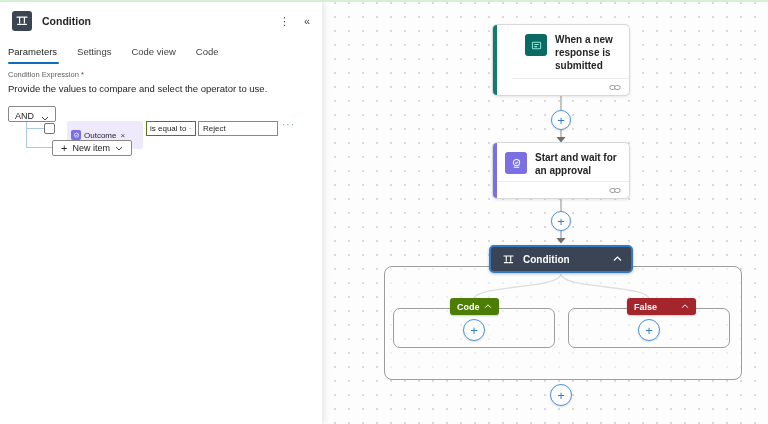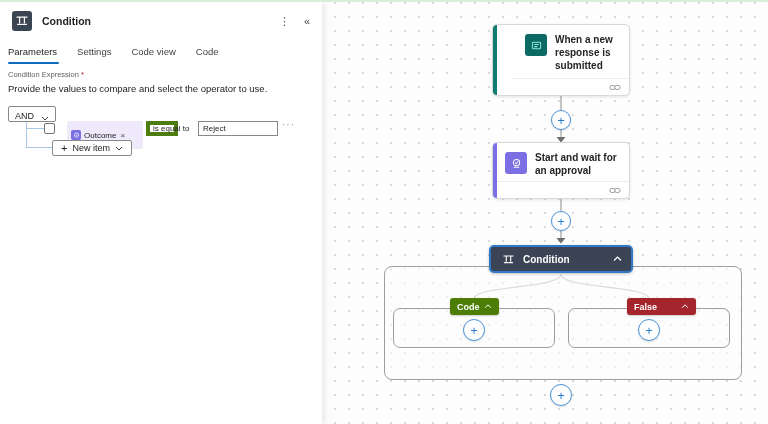--- a/index.html
+++ b/index.html
@@ -41,21 +41,21 @@
   .tline.h2 { left:18px; top:41px; width:26px; height:1px; }
   .cond-checkbox { position:absolute; left:36px; top:17px; width:11px; height:11px;
                    border:1px solid #737373; border-radius:2px; background:#fff; cursor:pointer; }
   .chip-field { position:absolute; left:59px; top:15px; width:76px; height:15px; }
   .chip { display:flex; align-items:center; gap:3px; height:28px; background:#eee9fb;
           border-radius:2px; padding:0 4px; cursor:pointer; }
   .chip-ic { width:10px; height:10px; background:#7b70e3; border-radius:2px; flex:none;
              display:flex; align-items:center; justify-content:center; }
   .chip-label { font-size:8px; color:#242424; white-space:nowrap; }
   .chip-x { font-size:8px; color:#424242; margin-left:1px; cursor:pointer; }
-  .op-select { position:absolute; left:138px; top:15px; width:32px; height:15px; border:4px solid #4d7c0f;
+  .op-select { position:absolute; left:138px; top:15px; width:50px; height:15px; border:1px solid #4d7c0f;
                background:#fff; display:flex; align-items:center; font-size:8px; color:#242424;
                padding:0 3px; gap:3px; cursor:pointer; }
   .op-select .lbl { flex:1; white-space:nowrap; }
   .value-input { position:absolute; left:190px; top:15px; width:80px; height:15px; border:1px solid #8a8886;
                  background:#fff; font-size:8px; color:#242424; padding:0 4px;
                  font-family:"Liberation Sans", sans-serif; }
   .row-more { position:absolute; left:274px; top:13px; font-size:10px; color:#84a0c6;
               letter-spacing:1px; cursor:pointer; }
   .new-item { position:absolute; left:44px; top:34px; height:16px; display:inline-flex; align-items:center;
               gap:5px; border:1px solid #8a8886; border-radius:2px; background:#fff; padding:0 8px;

